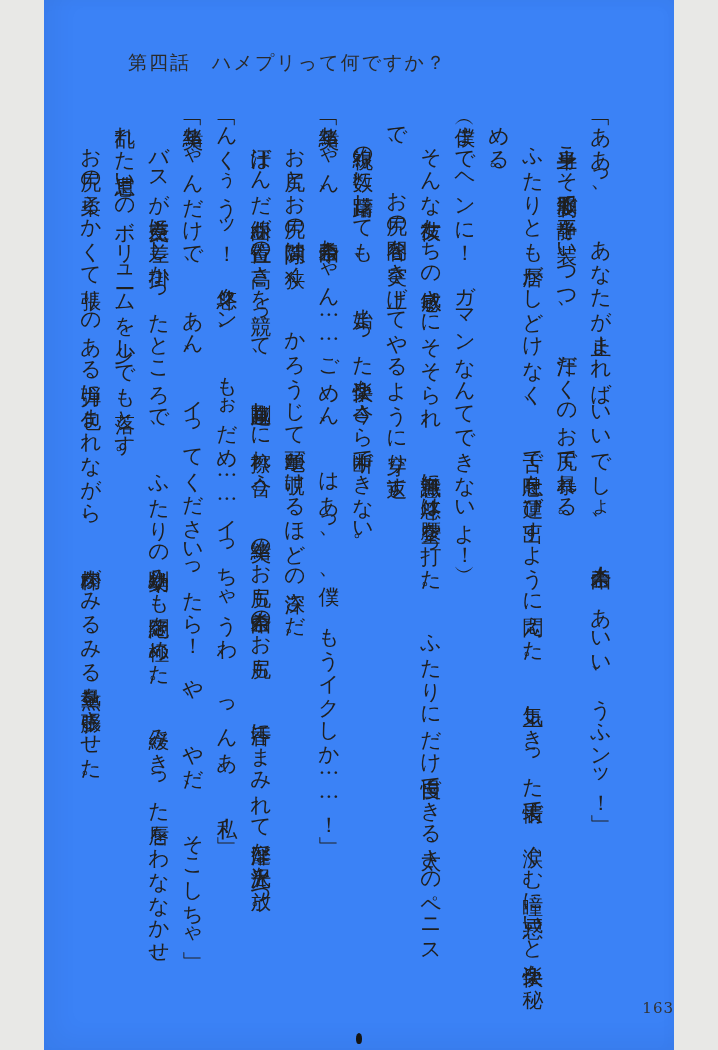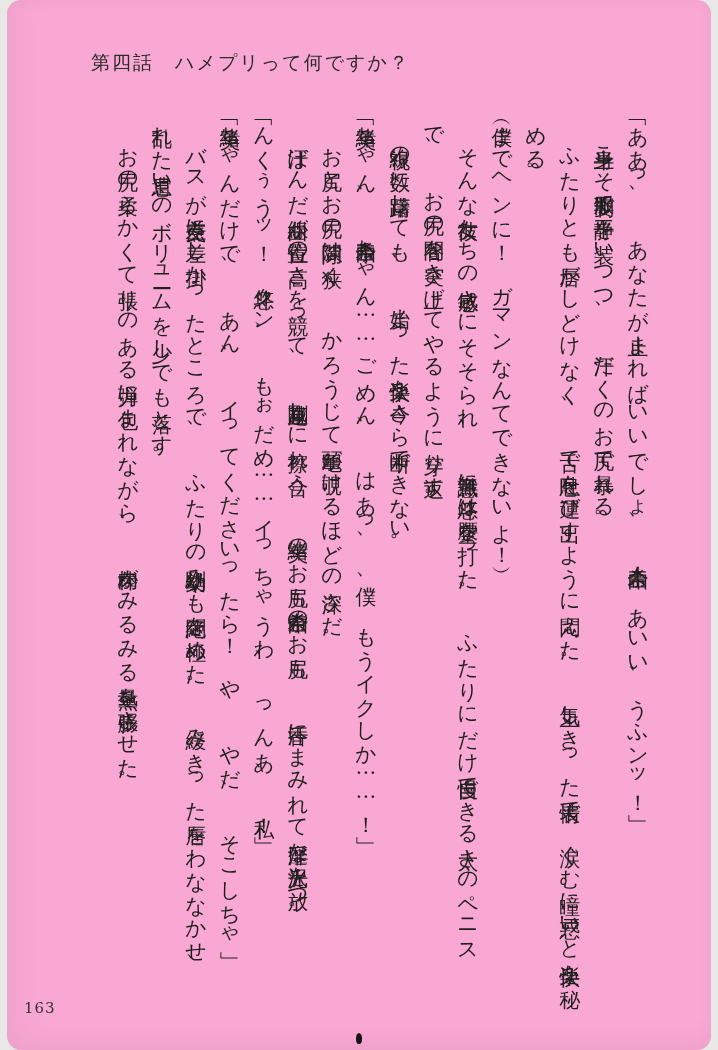--- a/index.html
+++ b/index.html
@@ -2,28 +2,27 @@
 <html lang="ja"><head>
 <meta charset="utf-8">
 <style>
   html, body {
     margin: 0;
     padding: 0;
     background: #e8e8e6;
   }
   .page {
     position: relative;
-    width: 704px;
+    width: 630px;
     height: 1050px;
     margin: 0 auto;
-    background: #f9a8d4;
+    background: #3b82f6;
     overflow: hidden;
     font-family: "DejaVu Serif", "Liberation Serif", serif;
     color: #1f1f1f;
-    border-radius: 14px;
   }
   
   .page::after {
     content: "";
     position: absolute;
     inset: 0;
     pointer-events: none;
     box-shadow: inset 12px -10px 26px rgba(0,0,0,0.045), inset -4px 4px 14px rgba(0,0,0,0.02);
   }
   .chapter-header {
@@ -48,23 +47,23 @@
     letter-spacing: 0;
     color: #1f1f1f;
   }
   .body-text p {
     margin: 0;
     padding: 0;
   }
   .page-number {
     position: absolute;
     top: 999px;
-    left: 17px;
+    left: 0;
     right: 0;
-    text-align: left;
+    text-align: right;
     font-size: 15px;
     letter-spacing: 1px;
     color: #333;
   }
   .printer-mark {
     position: absolute;
     top: 1033px;
     left: 50%;
     transform: translateX(-50%);
     width: 6px;

